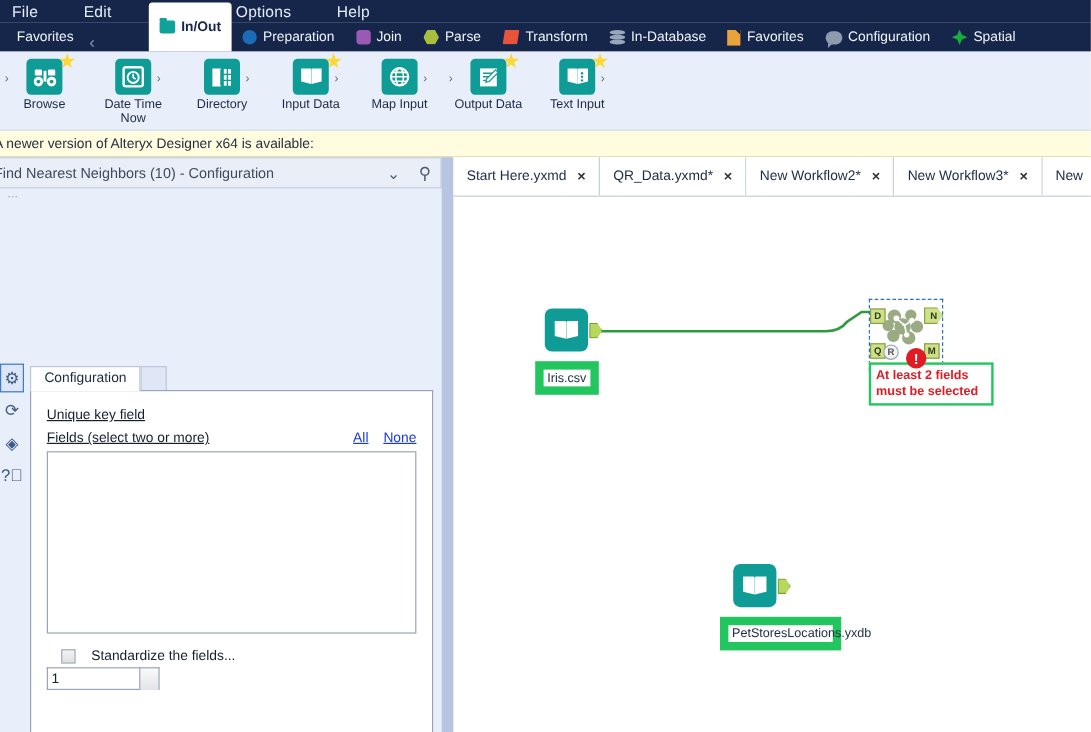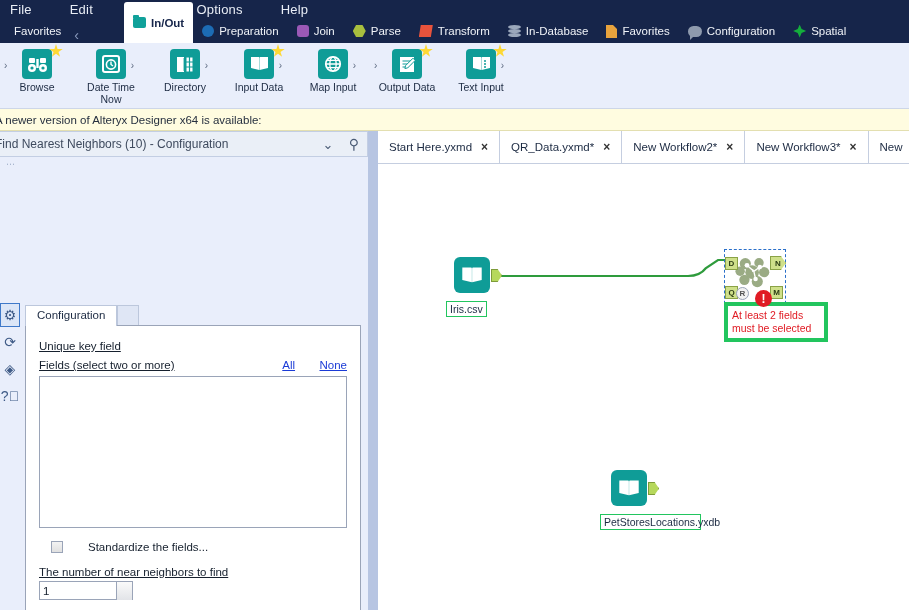--- a/index.html
+++ b/index.html
@@ -138,38 +138,38 @@
   .cfg-tab-pad { width: 22px; background:#dfe6f5; border:1px solid #bcc7dc; border-bottom:none; }
 
   .cfg-body {
     position: absolute; left: 25px; top: 194px; width: 336px; height: 416px;
     background: #ffffff; border: 1px solid #9aa4b8;
     padding: 14px 13px 0 13px;
   }
   .lbl { font-size: 11.5px; color: #16202e; margin-bottom: 3px; text-decoration: underline; }
   .row-between { display: flex; justify-content: space-between; align-items: baseline; }
   .lnk { color: #1b3bd6; font-size: 11.5px; text-decoration: underline; cursor: pointer; }
-  .lnk + .lnk { margin-left: 20px; }
+  .lnk + .lnk { margin-left: 8px; }
 
   .combo {
     width: 100%; height: 19px; border: 1px solid #9aa4b8;
     background: linear-gradient(#fdfdfd,#e4e6ea);
     font-size: 11.5px; color: #16202e;
     display: flex; align-items: center; padding-left: 4px; position: relative;
     margin-bottom: 8px;
   }
   .combo .arw {
     position: absolute; right: 5px; top: 6px;
     width: 0;height: 0;border-left:4px solid transparent;border-right:4px solid transparent;border-top:5px solid #222;
   }
   .listbox {
     width: 100%; height: 152px; border: 1px solid #9aa4b8; background: #fff;
     margin-top: 2px;
   }
-  .chk-row { display:flex; align-items:center; gap:25px; margin-top: 13px; padding-left: 12px;}
+  .chk-row { display:flex; align-items:center; gap:13px; margin-top: 13px; padding-left: 12px;}
   .chk {
     width: 12px; height: 12px; border: 1px solid #9aa4b8;
     background: linear-gradient(#f3f3f3,#e0e0e0);
   }
   .chk-lbl { font-size: 11.5px; color: #16202e; }
 
   .spin-wrap { display:flex; width: 94px; height: 19px; margin-top: 3px; }
   .spin-in {
     flex: 1; border: 1px solid #9aa4b8; border-right: none;
     font-size: 11.5px; color: #16202e; padding-left: 3px; display:flex; align-items:center;
@@ -207,21 +207,21 @@
     overflow: hidden;
   }
 
   
   .node-iconbox {
     position: absolute; width: 36px; height: 36px;
     background: #0f9c97; border-radius: 6px;
     display:flex; align-items:center; justify-content:center;
   }
   .node-caption {
-    position: absolute; border: 1px solid #22c55e; background: #fff;
+    position: absolute; border: 7px solid #22c55e; background: #fff;
     font-size: 10.5px; color: #1c2a42; padding: 1px 3px; line-height: 12px;
   }
   .out-port {
     position: absolute; width: 11px; height: 13px; background: #b6d85c;
     border: 1px solid #7e9b3a;
     clip-path: polygon(0 0, 60% 0, 100% 50%, 60% 100%, 0 100%);
   }
   .tool-sel-box {
     position: absolute; border: 1px dashed #2a6fc9;
   }
@@ -240,23 +240,23 @@
     position:absolute; width: 13px; height: 13px; border-radius:50%;
     background:#f2f2f2; border:1px solid #9aa4b8; font-size:8px; color:#555;
     display:flex; align-items:center; justify-content:center; font-weight:bold;
   }
   .err-badge {
     position: absolute; width: 17px; height: 17px; border-radius: 50%;
     background: #e01b24; color: #fff; font-size: 12px; font-weight: bold;
     display:flex; align-items:center; justify-content:center; z-index: 6;
   }
   .err-box {
-    position: absolute; border: 4px solid #22c55e; background: #fff;
+    position: absolute; border: 2px solid #22c55e; background: #fff;
     color: #e01b24; font-size: 10.5px; line-height: 13px; padding: 3px 4px;
-    font-weight: normal; z-index: 5;
+    font-weight: bold; z-index: 5;
   }
 </style>
 </head>
 <body>
 
 <div class="menubar">
   <div class="menu-item">File</div>
   <div class="menu-item">Edit</div>
   <div class="menu-item">Help</div>
   <div class="menu-item">Options</div>
@@ -463,21 +463,20 @@
         <span class="lnk">None</span>
       </span>
     </div>
     <div class="listbox"></div>
 
     <div class="chk-row">
       <span class="chk"></span>
       <span class="chk-lbl">Standardize the fields...</span>
     </div>
 
-    <div class="lbl" style="margin-top:13px">The number of near neighbors to find</div>
     <div class="spin-wrap">
       <div class="spin-in">1</div>
       <div class="spin-btns">
         <div class="spin-b"></div>
 
       </div>
     </div>
 
   </div>
 </div>

